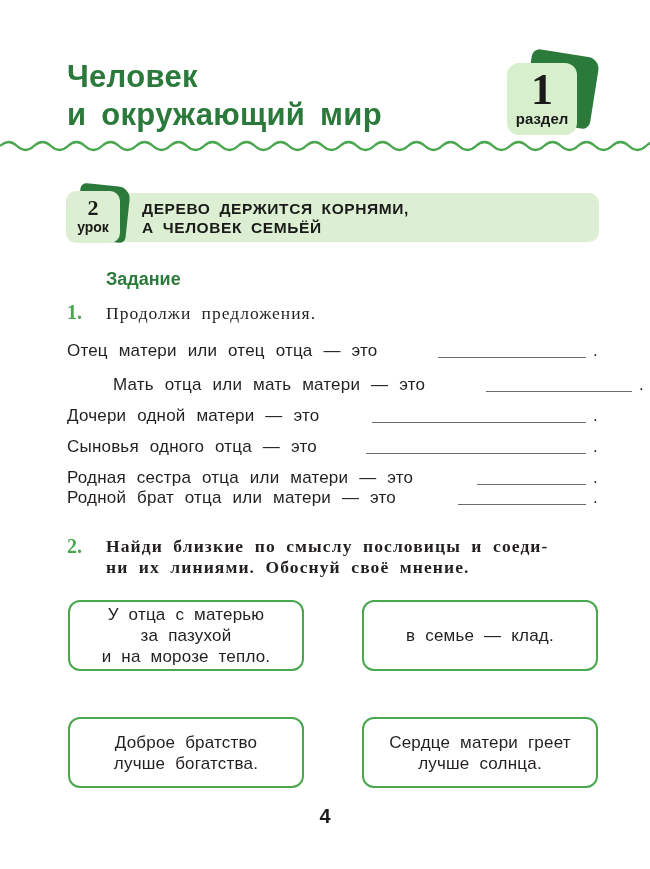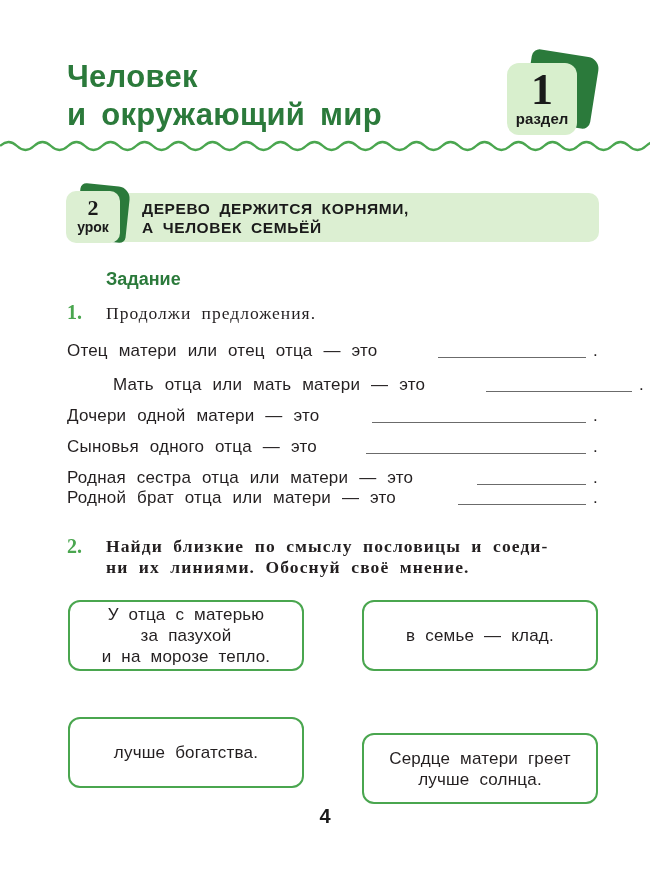--- a/index.html
+++ b/index.html
@@ -176,23 +176,24 @@
     <span>и на морозе тепло.</span>
   </div>
 </div>
 <div class="proverb" style="left:362px; top:600px;">
   <div>
     <span>в семье — клад.</span>
   </div>
 </div>
 <div class="proverb" style="left:68px; top:717px;">
   <div>
+    <span>Доброе братство</span>
     <span>лучше богатства.</span>
   </div>
 </div>
-<div class="proverb" style="left:362px; top:717px;margin-top:16px;">
+<div class="proverb" style="left:362px; top:717px;">
   <div>
     <span>Сердце матери греет</span>
     <span>лучше солнца.</span>
   </div>
 </div>
 
 <div class="page-num">4</div>
 
 </body></html>

